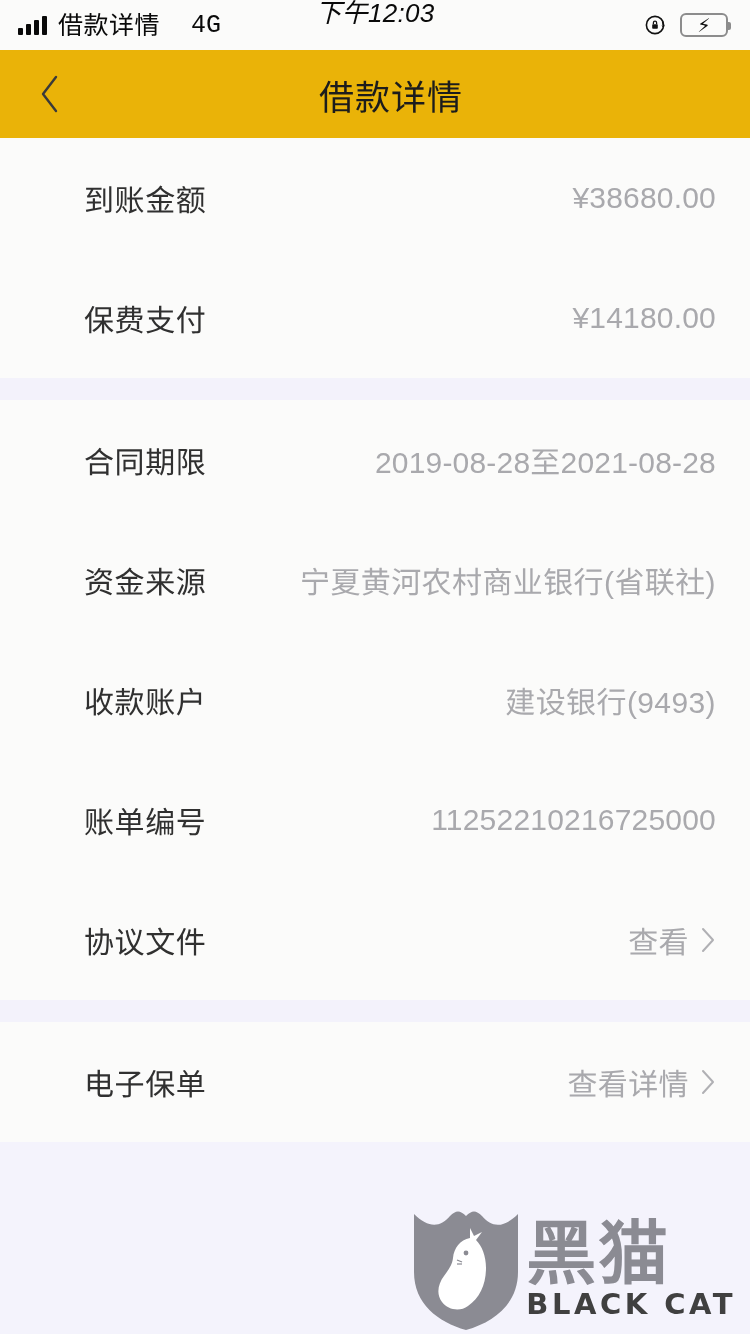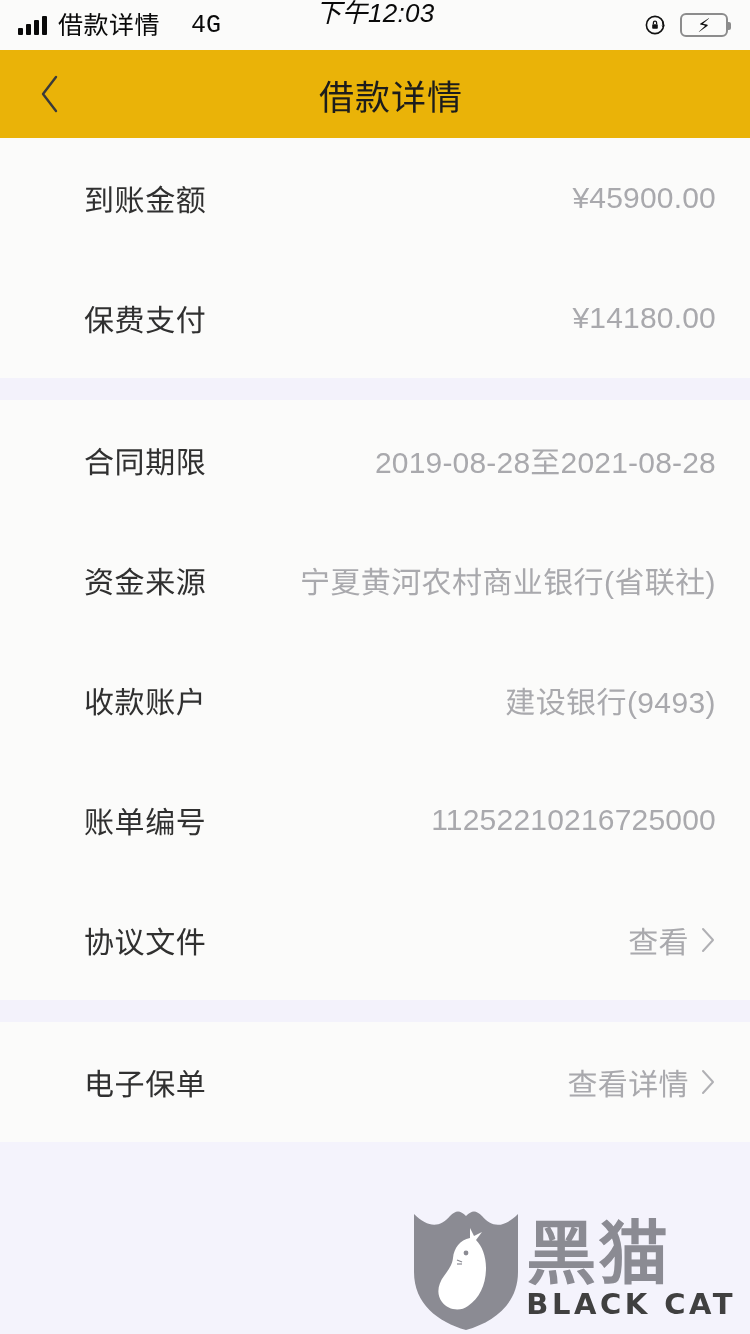--- a/index.html
+++ b/index.html
@@ -306,21 +306,21 @@
       </svg>
     </div>
     <div class="nav-title">借款详情</div>
   </div>
 
   <div class="content">
 
     <div class="group">
       <div class="row">
         <span class="row-label">到账金额</span>
-        <span class="row-value numeric">¥45900.00</span>
+        <span class="row-value numeric">¥38680.00</span>
       </div>
       <div class="row">
         <span class="row-label">保费支付</span>
         <span class="row-value numeric">¥14180.00</span>
       </div>
     </div>
 
     <div class="divider"></div>
 
     <div class="group">

